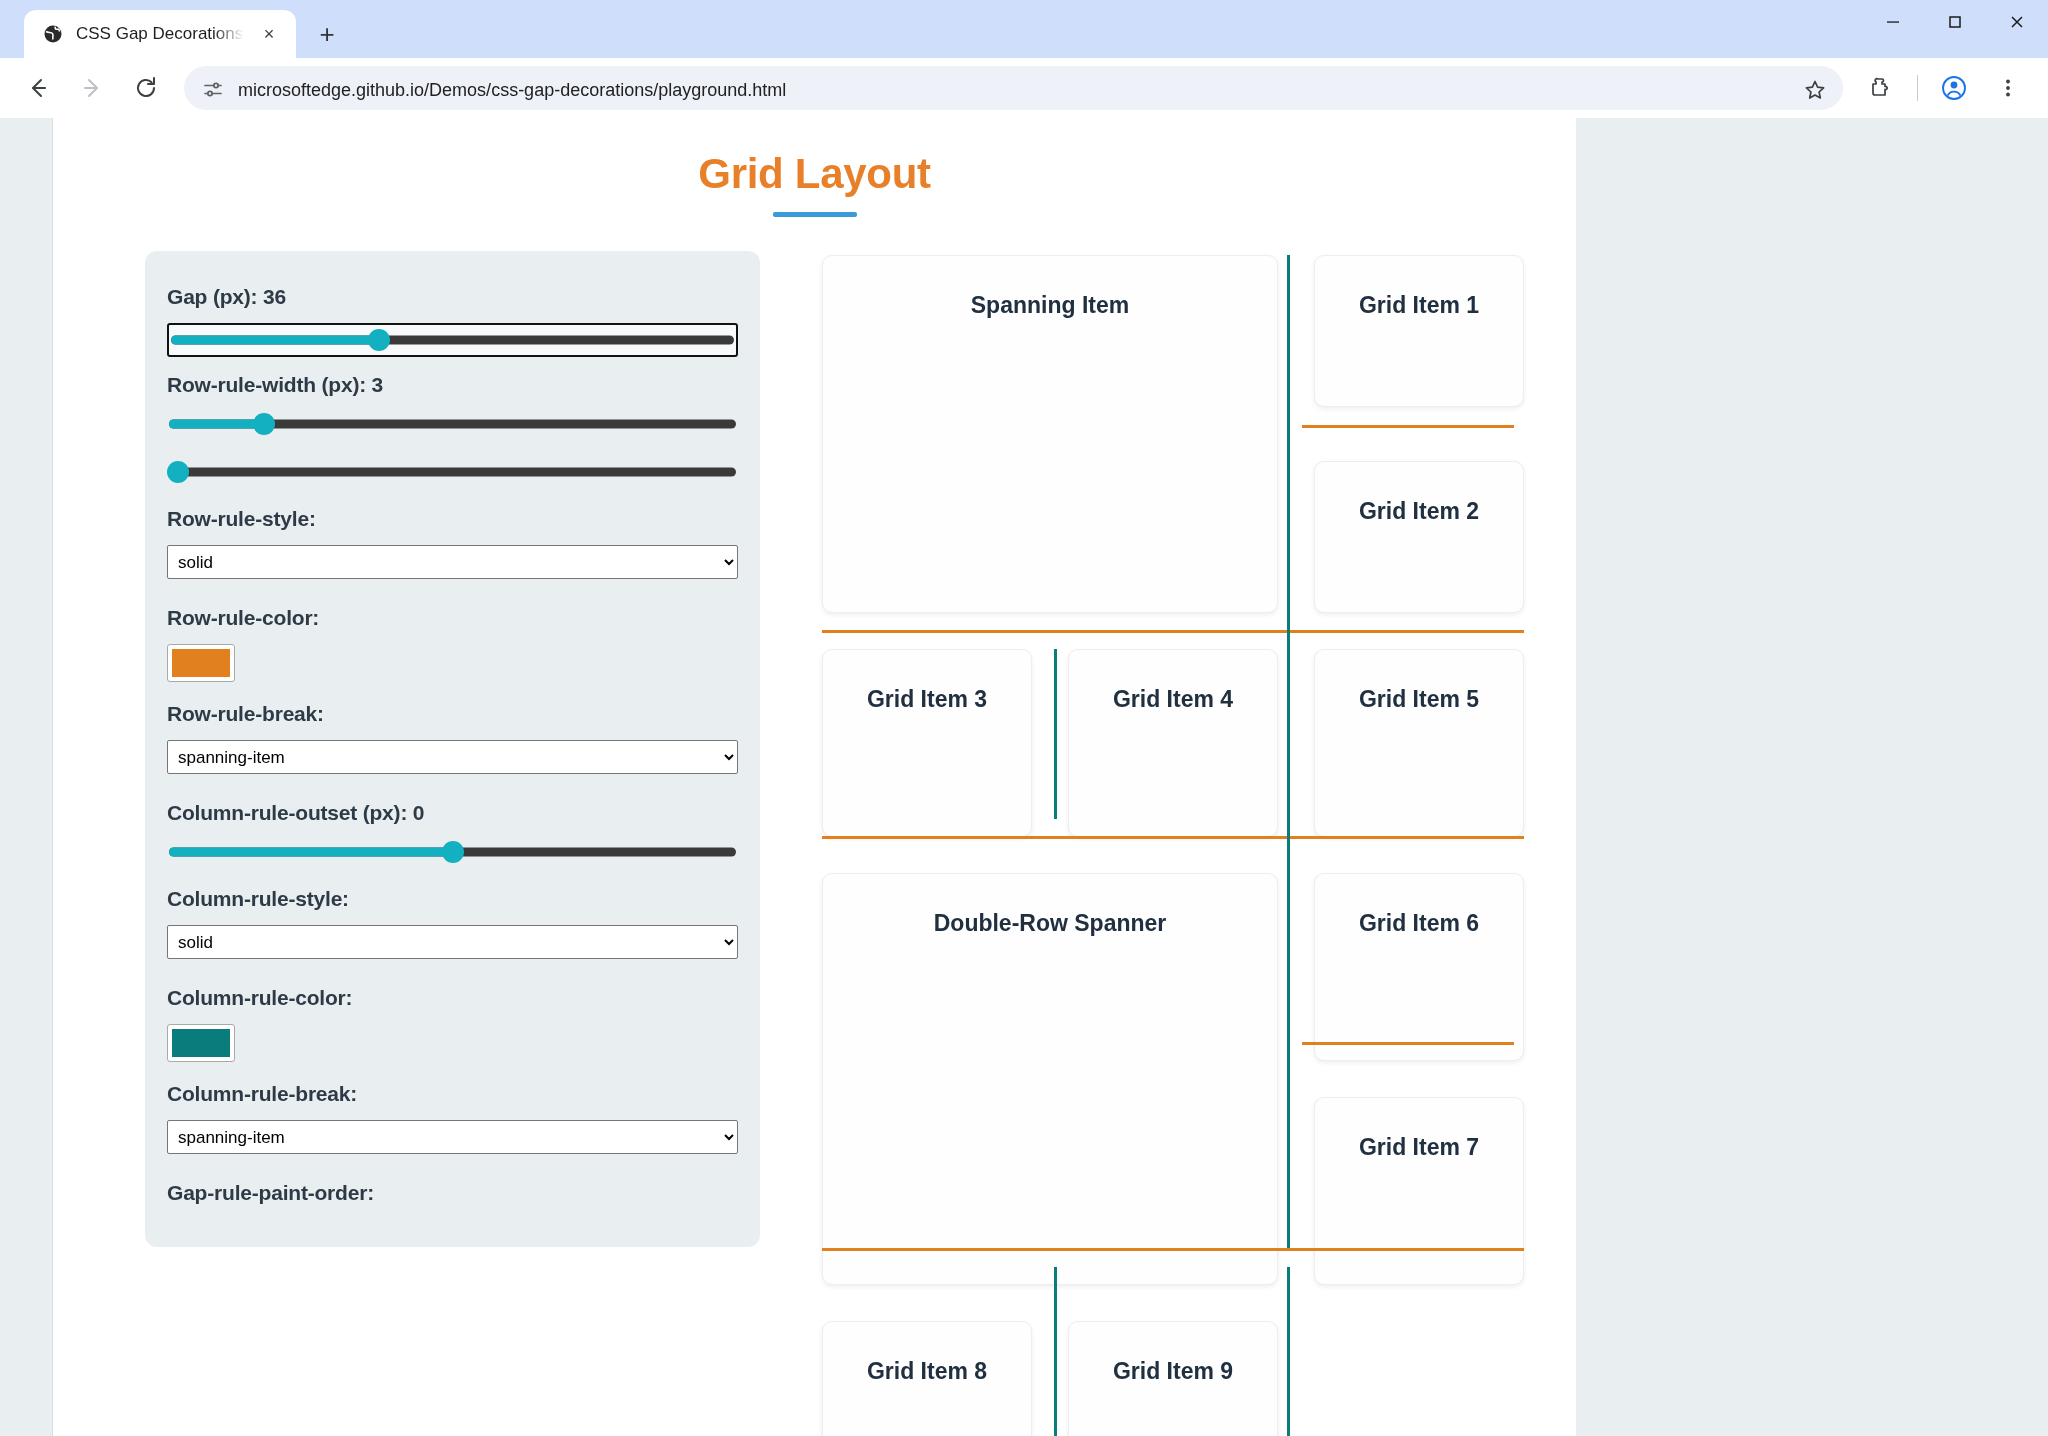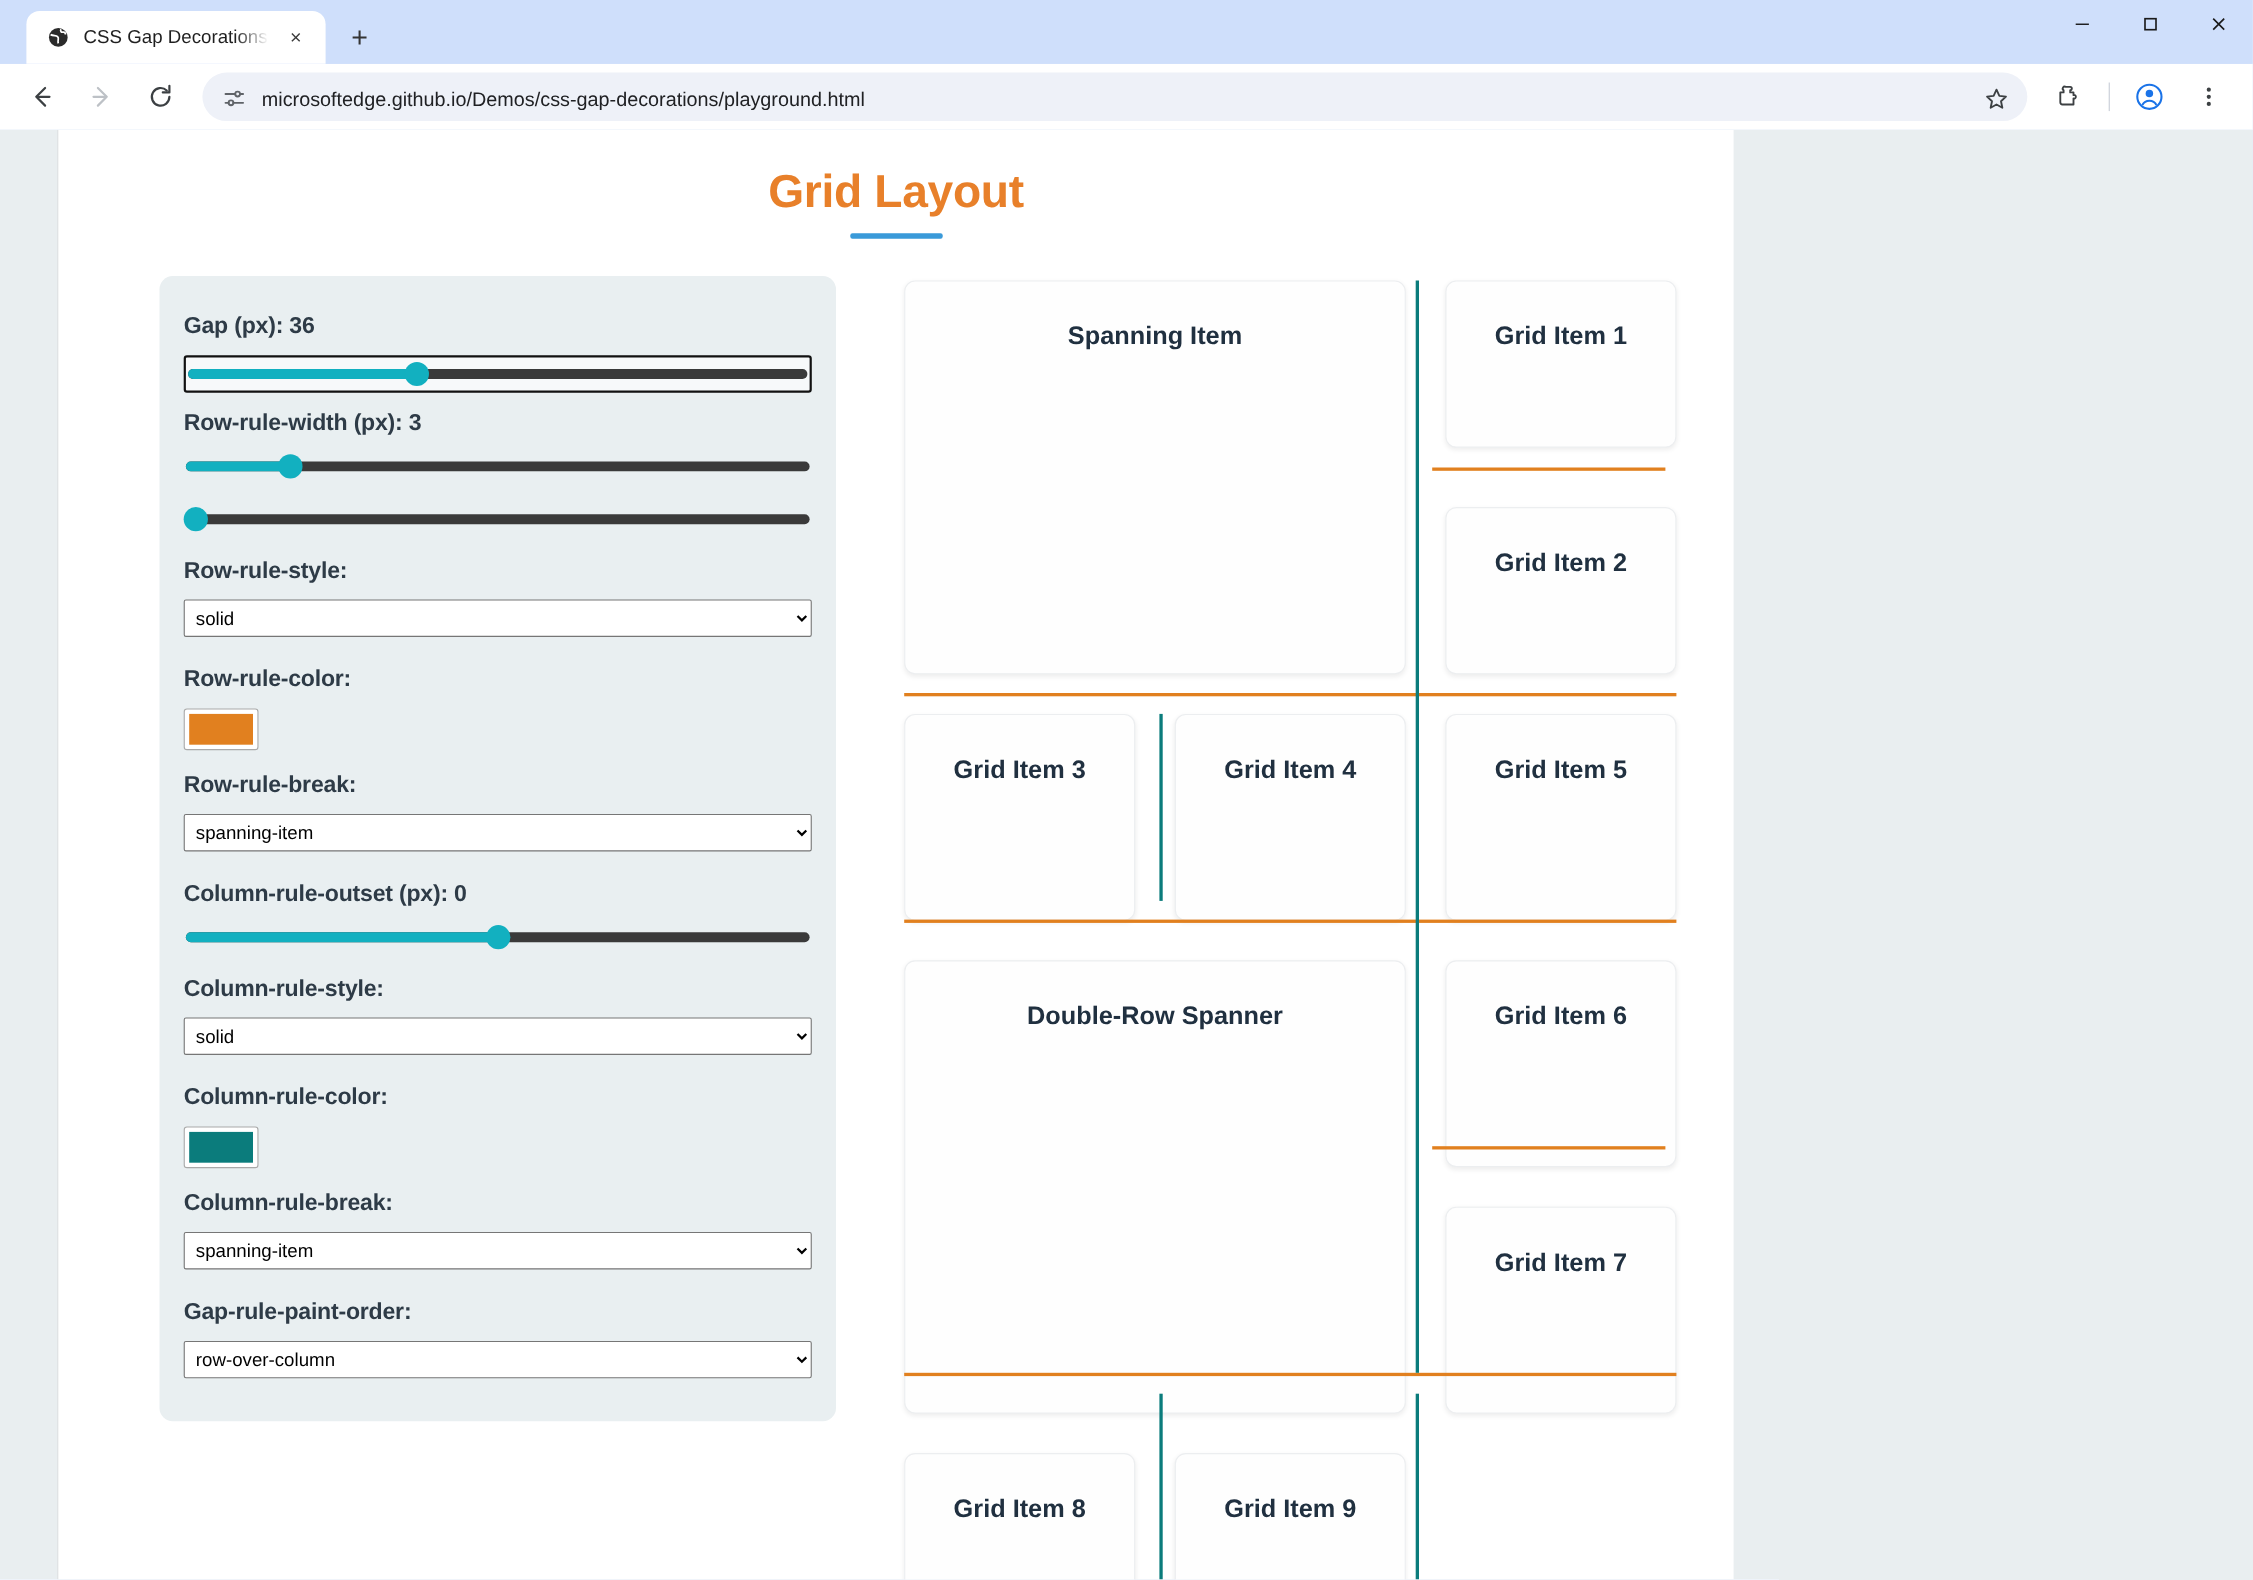--- a/index.html
+++ b/index.html
@@ -376,23 +376,20 @@
 
             <div class="ctrl">
               <span class="ctrl-label">Column-rule-break:</span>
               <select class="dropdown">
                 <option>spanning-item</option>
               </select>
             </div>
 
             <div class="ctrl">
               <span class="ctrl-label">Gap-rule-paint-order:</span>
-              <select class="dropdown" style="margin-bottom:6px">
-                <option>row-over-column</option>
-              </select>
             </div>
 
           </div>
 
           <div class="grid-area">
             <div class="demo-grid">
 
               <div class="cell c-span2">
                 <span>Spanning Item</span>
               </div>

